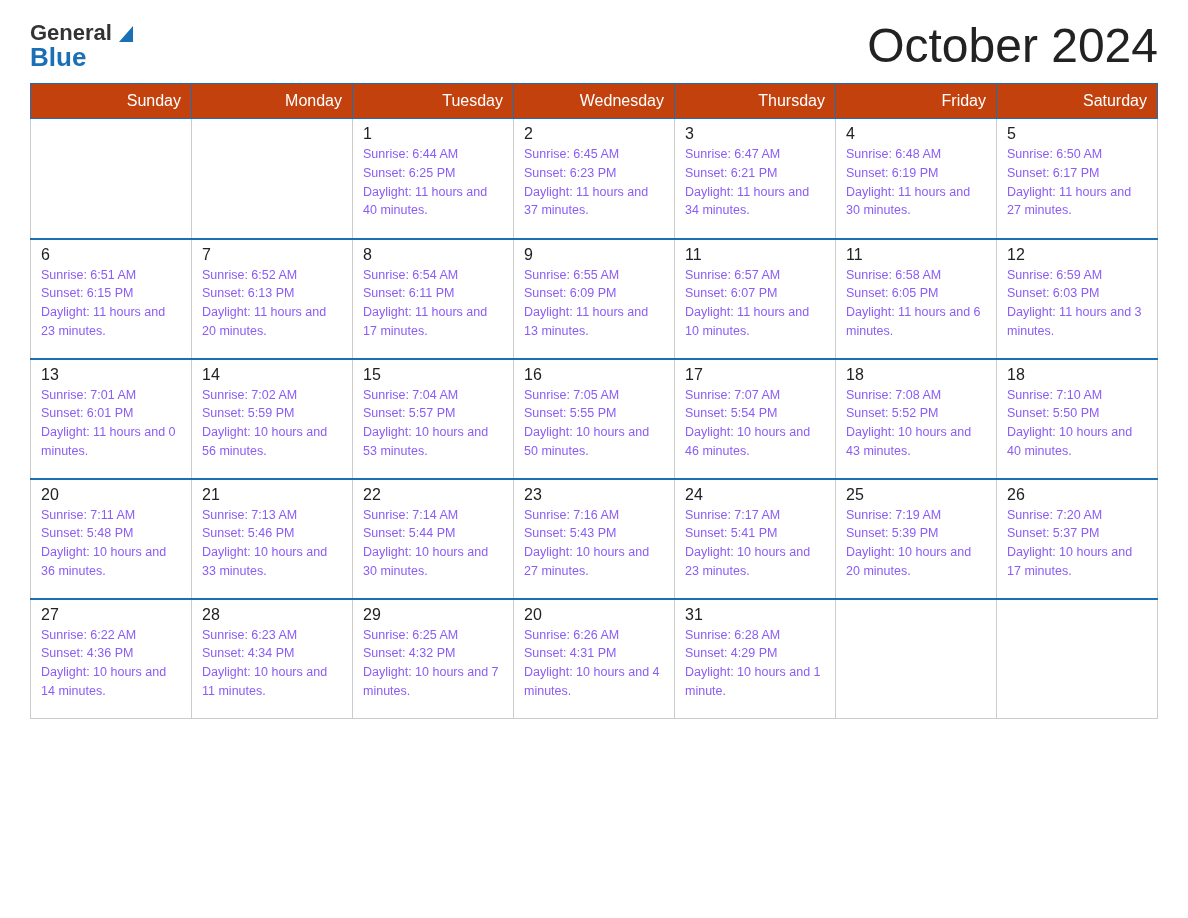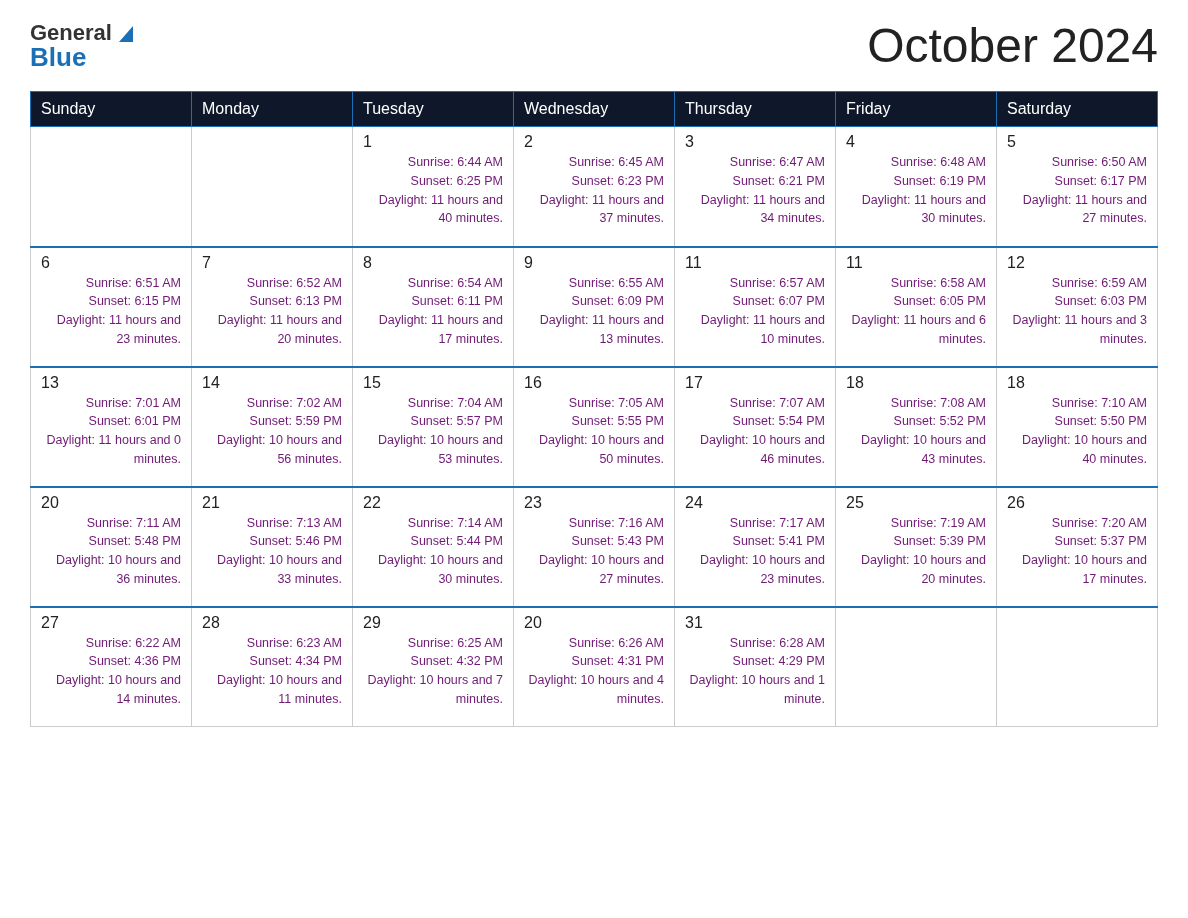--- a/index.html
+++ b/index.html
@@ -7,21 +7,21 @@
       font-family: Arial, sans-serif;
       background: #fff;
       padding: 20px 30px;
       width: 1188px;
       min-height: 918px;
     }
     .header {
       display: flex;
       justify-content: space-between;
       align-items: flex-start;
-      margin-bottom: 18px;
+      margin-bottom: 10px;
     }
     .logo {
       display: flex;
       align-items: center;
       gap: 4px;
     }
     .logo-text-general {
       font-size: 22px;
       font-weight: bold;
       color: #333;
@@ -44,23 +44,23 @@
       font-size: 20px;
       color: #444;
       margin-top: 4px;
     }
     .calendar-table {
       width: 100%;
       border-collapse: collapse;
       margin-top: 10px;
     }
     .calendar-table th {
-      background-color: #0f172a;
+      background-color: #c2410c;
       color: #fff;
-      text-align: left;
+      text-align: right;
       padding: 8px 10px;
       font-size: 16px;
       font-weight: normal;
       border: 1px solid #1a6fb5;
     }
     .calendar-table td {
       border: 1px solid #ccc;
       vertical-align: top;
       padding: 6px 10px;
       width: 14.28%;
@@ -69,23 +69,22 @@
     }
     .day-number {
       font-size: 16px;
       color: #222;
       font-weight: normal;
       display: block;
       margin-bottom: 2px;
     }
     .day-info {
       font-size: 12.5px;
-      color: #701a75;
+      color: #8b5cf6;
       line-height: 1.5;
-      text-align: right;
     }
     .empty-cell {
       background: #fff;
     }
     .row-divider td {
       border-top: 2px solid #1a6fb5;
     }
   </style>
 </head>
 <body>

